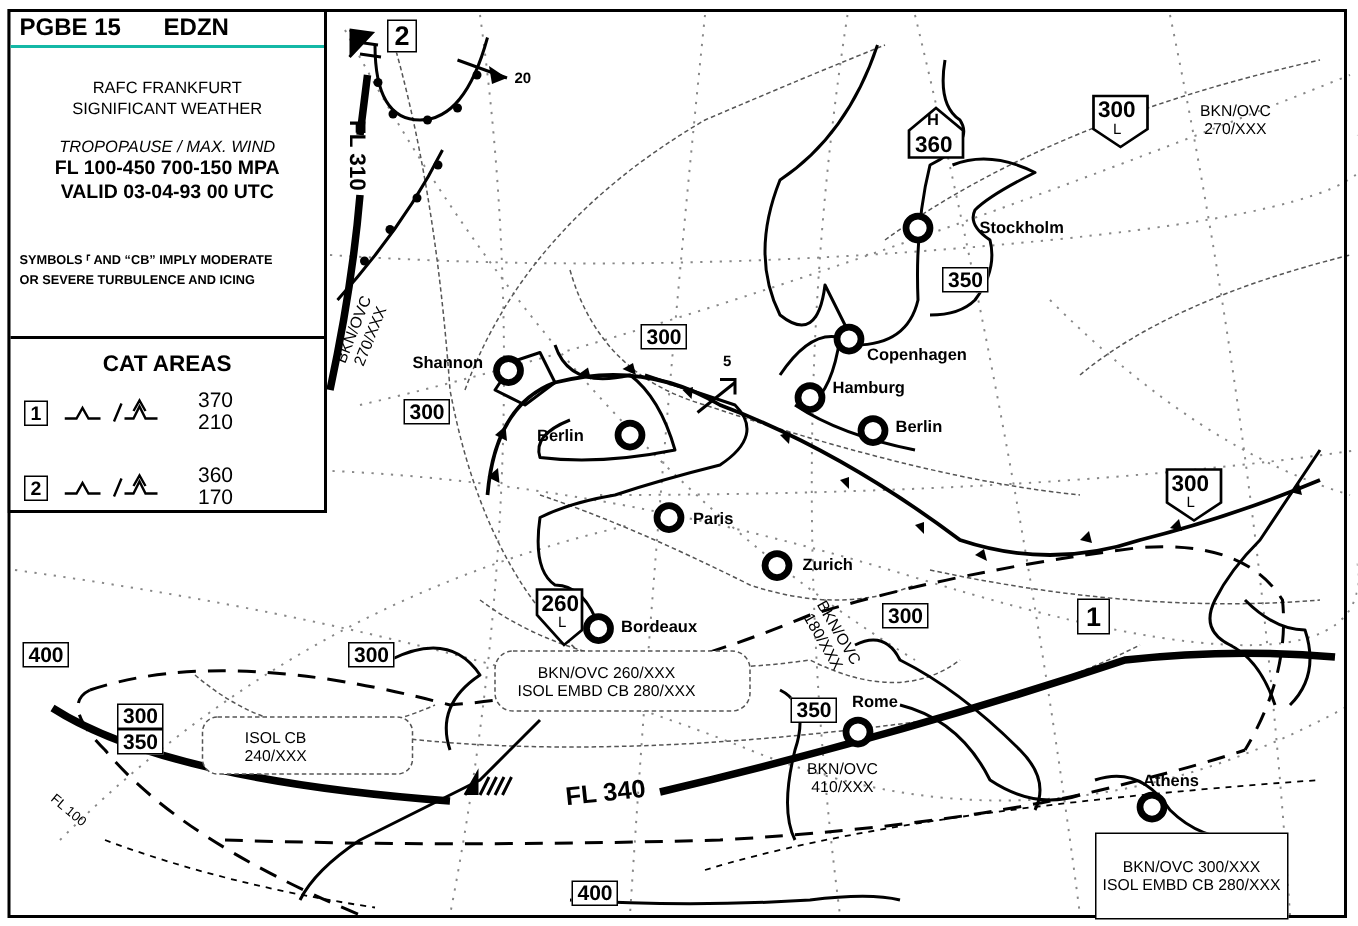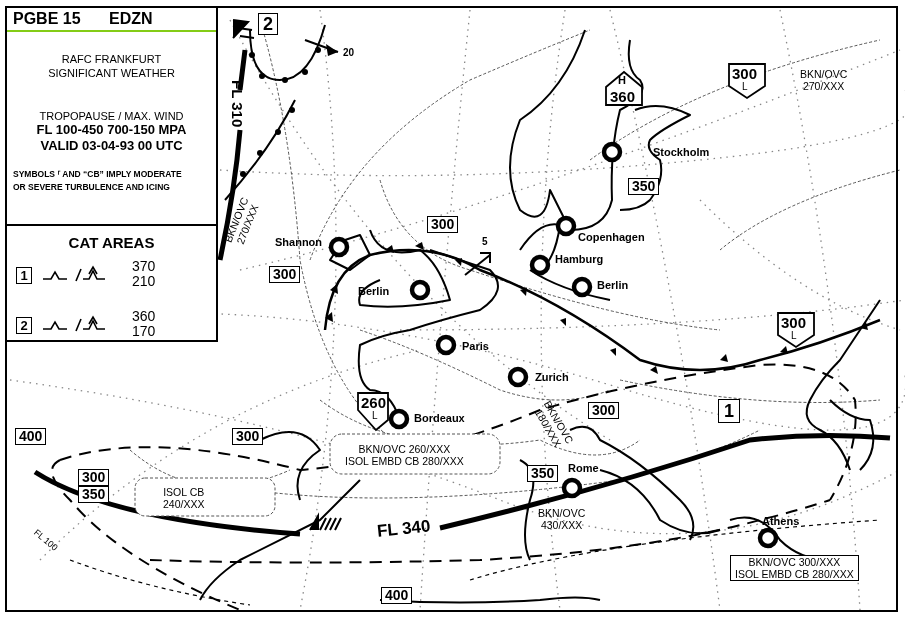--- a/index.html
+++ b/index.html
@@ -1,38 +1,38 @@
 <!DOCTYPE html>
 <html><head>
 <meta charset="utf-8">
 <style>
   html,body{margin:0;padding:0;background:#fff;}
   body{width:905px;height:617px;overflow:hidden;font-family:"Liberation Sans",sans-serif;color:#000;}
   #chart{position:absolute;left:0;top:0;width:905px;height:617px;}
   .frame{position:absolute;left:5px;top:6px;width:893px;height:606px;border:2px solid #000;box-sizing:border-box;}
   .legend{position:absolute;left:5px;top:6px;width:213px;height:336px;background:#fff;border:2px solid #000;box-sizing:border-box;}
-  .hdr{height:22px;border-bottom:2px solid #84cc16;font-weight:bold;font-size:16px;line-height:22px;padding-left:6px;}
+  .hdr{height:22px;border-bottom:2px solid #14b8a6;font-weight:bold;font-size:16px;line-height:22px;padding-left:6px;}
   .hdr span{display:inline-block;}
   .hdr .code2{margin-left:24px;}
   .info{height:172px;border-bottom:2px solid #000;text-align:center;font-size:11px;}
   .info .l1{margin-top:20px;line-height:14px;}
-  .info .l3{margin-top:30px;}
+  .info .l3{margin-top:12px;font-style:italic;}
   .info .bold{font-weight:bold;font-size:13px;line-height:16px;}
   .info .b1{}
-  .info .note{font-weight:bold;font-size:8.5px;text-align:left;padding-left:6px;margin-top:14px;line-height:13px;}
+  .info .note{font-weight:bold;font-size:8.5px;text-align:left;padding-left:6px;margin-top:31px;line-height:13px;}
   .cat-title{text-align:center;font-weight:bold;font-size:15px;margin-top:8px;}
   .cat-row{position:relative;height:50px;}
   .cat-num{position:absolute;left:9px;top:16px;width:14px;height:15px;border:1.5px solid #000;font-size:13px;font-weight:bold;text-align:center;line-height:15px;}
   .cat-sym{position:absolute;left:36px;top:12px;}
   .cat-vals{position:absolute;left:125px;top:8px;font-size:14px;line-height:15px;}
   .lbl{position:absolute;white-space:nowrap;}
   .city{font-weight:bold;font-size:11px;}
   .box{position:absolute;border:1.5px solid #000;background:#fff;font-weight:bold;font-size:14px;line-height:15px;padding:0 3px;}
   .wx{font-size:10.5px;text-align:center;line-height:12px;}
-  .wxbox{position:absolute;border:1.5px solid #000;background:#fff;font-size:10.5px;text-align:center;line-height:12px;padding:0 4px;}
+  .wxbox{position:absolute;border:1.5px solid #000;background:#fff;font-size:10.5px;text-align:center;line-height:12px;padding:16px 4px;}
   .fl{font-weight:bold;font-size:15px;}
   .sm{font-size:9px;}
 </style>
 </head>
 <body>
 
 <svg id="chart" viewBox="0 0 905 617" xmlns="http://www.w3.org/2000/svg">
   <defs>
     <pattern id="dots" width="4" height="4" patternUnits="userSpaceOnUse">
         <circle cx="1" cy="1" r="0.6" fill="#777"></circle>
@@ -262,21 +262,21 @@
 <div class="lbl wx" style="left:345px;top:443px">
     <div>BKN/OVC 260/XXX</div>
     <div>ISOL EMBD CB 280/XXX</div>
   </div>
 <div class="lbl wx" style="left:530px;top:413px;transform:rotate(60deg)">
     <div>BKN/OVC</div>
     <div>180/XXX</div>
   </div>
 <div class="lbl wx" style="left:538px;top:507px">
     <div>BKN/OVC</div>
-    <div>430/XXX</div>
+    <div>410/XXX</div>
   </div>
 <div class="lbl wx" style="left:163px;top:486px">
     <div>ISOL CB</div>
     <div>240/XXX</div>
   </div>
 <div class="wxbox" style="left:730px;top:555px">
     <div>BKN/OVC 300/XXX</div>
     <div>ISOL EMBD CB 280/XXX</div>
   </div>
 

